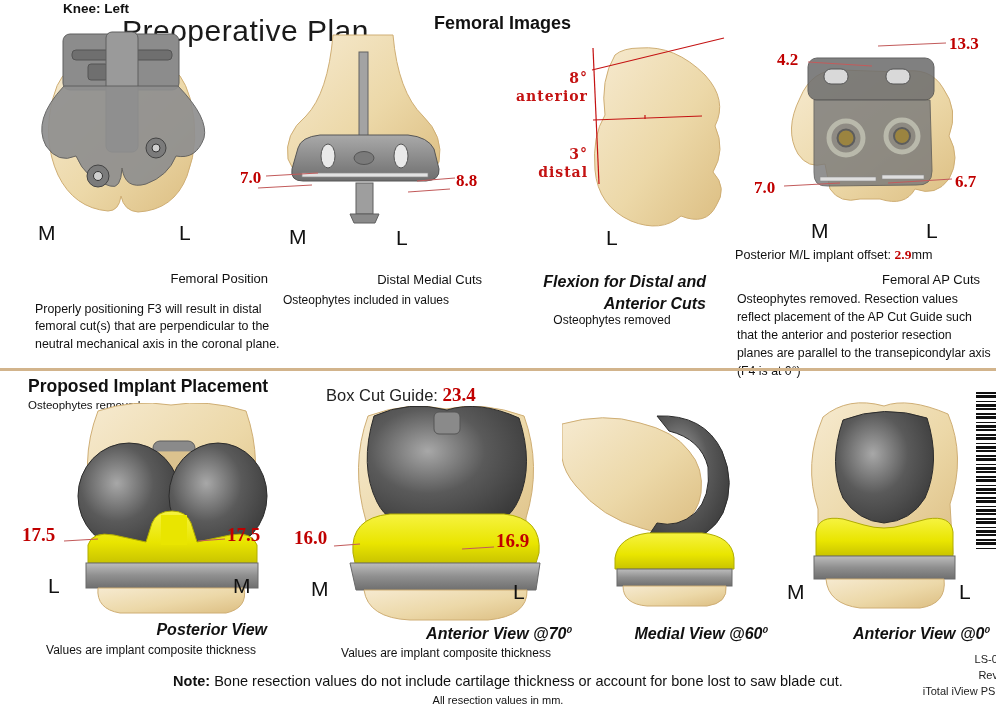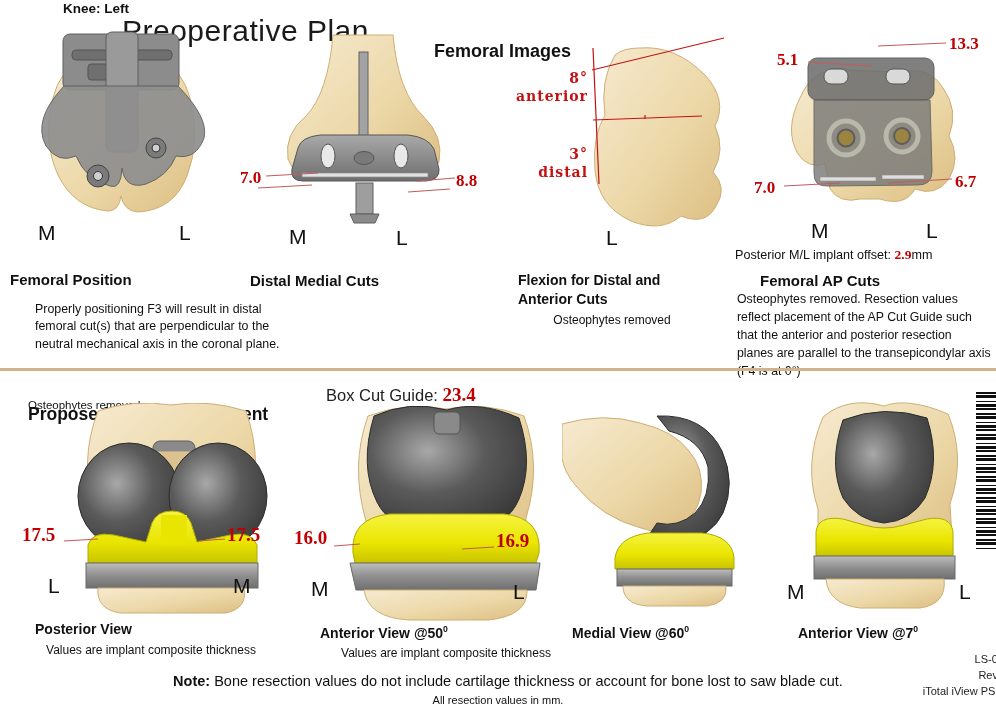--- a/index.html
+++ b/index.html
@@ -5,24 +5,24 @@
   * { margin:0; padding:0; box-sizing:border-box; }
   html,body { background:#fff; }
   #page {
     position:relative; width:996px; height:723px;
     background:#fff; overflow:hidden;
     font-family:"Liberation Sans", sans-serif; color:#111;
   }
   .abs { position:absolute; }
   .knee { font-size:13.5px; font-weight:600; }
   .title { font-size:30px; font-weight:400; color:#1a1a1a; letter-spacing:.5px; }
-  .sectionhead { font-size:18px; font-weight:700;margin-top:28px; }
+  .sectionhead { font-size:18px; font-weight:700; }
   .ml { font-size:21px; font-weight:400; color:#111; }
-  .cap { font-size:15px; font-weight:700; text-align:left; }
-  .cap15 { font-size:14px; font-weight:700; text-align:left; }
+  .cap { font-size:13px; font-weight:400; text-align:right; }
+  .cap15 { font-size:16px; font-weight:700; text-align:right;font-style:italic; }
   .subcap { font-size:12px; text-align:center; }
   .desc { font-size:12.4px; line-height:1.4; }
   .redval { font-family:"Liberation Serif", serif; font-weight:700; font-size:17px; color:#c00000; }
   .redval-lg { font-family:"Liberation Serif", serif; font-weight:700; font-size:19px; color:#c00000; }
   .redann { font-family:"DejaVu Serif", serif; font-weight:700; font-size:14px; color:#c41212; letter-spacing:1px; text-align:right; line-height:1.25; }
   .divider { height:3px; background:#d2b48c; width:100%; }
   .boxcut-label { font-size:16.5px; color:#222; }
   .offset { font-size:12.6px; }
   .note { font-size:14.5px; text-align:center; width:100%; }
   .note2 { font-size:11px; text-align:center; width:100%; }
@@ -104,20 +104,21 @@
     <ellipse cx="106" cy="128" rx="10" ry="6.5" fill="#7a7a7a" stroke="#555"></ellipse>
     <rect x="44" y="143" width="126" height="4" fill="#e2e2e2" stroke="#8a8a8a" stroke-width=".7"></rect>
     <rect x="98" y="153" width="17" height="31" fill="#9e9e9e" stroke="#5f5f5f"></rect>
     <path d="M92,184 L121,184 L117,193 L96,193 Z" fill="#8a8a8a" stroke="#5f5f5f"></path>
   </svg>
   <div class="abs redval" style="left:240px; top:168px;">7.0</div>
   <div class="abs redval" style="left:456px; top:171px;">8.8</div>
   <div class="abs ml" style="left:289px; top:225px;">M</div>
   <div class="abs ml" style="left:396px; top:226px;">L</div>
   <div class="abs cap" style="left:250px; top:272px; width:232px;">Distal Medial Cuts</div>
+  <div class="abs subcap" style="left:250px; top:293px; width:232px;">Osteophytes included in values</div>
 
   <svg class="abs" style="left:555px; top:40px;" width="172" height="220" viewBox="0 0 172 220">
     <path d="M60,15 Q45,40 50,75 Q37,96 40,130 Q43,166 76,181 Q106,193 126,176 Q151,186 161,166 Q173,148 158,132 Q171,110 160,86 Q173,60 150,35 Q120,5 85,8 Q68,8 60,15 Z" fill="url(#boneG)" stroke="#cfae74"></path>
   </svg>
   <div class="abs redann" style="left:500px; top:70px; width:88px;">
     <div><span>8°</span></div>
     <div><span>anterior</span></div>
   </div>
   <div class="abs redann" style="left:508px; top:146px; width:80px;">
     <div><span>3°</span></div>
@@ -133,21 +134,21 @@
     <rect x="44" y="31" width="24" height="15" rx="7" fill="#d9d9d9" stroke="#555"></rect>
     <rect x="106" y="31" width="24" height="15" rx="7" fill="#d9d9d9" stroke="#555"></rect>
     <path d="M34,62 L150,62 L152,133 Q152,148 136,147 L48,148 Q33,149 34,134 Z" fill="#7a7a7a" opacity=".82" stroke="#565656"></path>
     <circle cx="66" cy="100" r="17" fill="none" stroke="#b9b9ab" stroke-width="5"></circle>
     <circle cx="66" cy="100" r="8.5" fill="#9b8440" stroke="#5d5d5d" stroke-width="2"></circle>
     <circle cx="122" cy="98" r="16" fill="none" stroke="#b9b9ab" stroke-width="5"></circle>
     <circle cx="122" cy="98" r="8" fill="#9b8440" stroke="#5d5d5d" stroke-width="2"></circle>
     <rect x="40" y="139" width="56" height="4" fill="#dedede" stroke="#8a8a8a" stroke-width=".6"></rect>
     <rect x="102" y="137" width="42" height="4" fill="#dedede" stroke="#8a8a8a" stroke-width=".6"></rect>
   </svg>
-  <div class="abs redval" style="left:777px; top:50px;">5.1</div>
+  <div class="abs redval" style="left:777px; top:50px;">4.2</div>
   <div class="abs redval" style="left:949px; top:34px;">13.3</div>
   <div class="abs redval" style="left:754px; top:178px;">7.0</div>
   <div class="abs redval" style="left:955px; top:172px;">6.7</div>
   <div class="abs ml" style="left:811px; top:219px;">M</div>
   <div class="abs ml" style="left:926px; top:219px;">L</div>
   <div class="abs offset" style="left:735px; top:247px;">
     <span>Posterior M/L implant offset:</span>
     <span style="font-family:'Liberation Serif',serif; font-weight:700; color:#c00000; font-size:13.5px;">2.9</span><span>mm</span>
   </div>
   <div class="abs cap" style="left:760px; top:272px; width:220px;">Femoral AP Cuts</div>
@@ -185,42 +186,42 @@
     <path d="M46,10 Q31,60 49,96 Q61,120 86,118 L151,118 Q179,121 191,93 Q206,58 191,12 Q151,-6 119,4 Q81,-6 46,10 Z" fill="url(#darkG)" stroke="#2c2c2c"></path>
     <rect x="106" y="6" width="26" height="22" rx="5" fill="#8a8a8a" stroke="#555"></rect>
     <path d="M25,147 Q22,112 62,108 L176,108 Q214,112 211,147 L208,157 L27,157 Z" fill="url(#yellowG)" stroke="#b0ac00"></path>
     <path d="M22,157 L212,157 L208,184 L28,184 Z" fill="url(#grayBandG)" stroke="#6a6a6a"></path>
     <path d="M36,184 Q40,212 82,214 L160,214 Q200,210 199,184 Z" fill="url(#boneG)" stroke="#cfae74"></path>
   </svg>
   <div class="abs redval-lg" style="left:294px; top:527px;">16.0</div>
   <div class="abs redval-lg" style="left:496px; top:530px;">16.9</div>
   <div class="abs ml" style="left:311px; top:577px;">M</div>
   <div class="abs ml" style="left:513px; top:580px;">L</div>
-  <div class="abs cap15" style="left:320px; top:624px; width:252px;"><span>Anterior View @50</span><sup>0</sup></div>
+  <div class="abs cap15" style="left:320px; top:624px; width:252px;"><span>Anterior View @70</span><sup>0</sup></div>
   <div class="abs subcap" style="left:320px; top:646px; width:252px;">Values are implant composite thickness</div>
 
   <svg class="abs" style="left:562px; top:406px;" width="216" height="202" viewBox="0 0 216 202">
     <path d="M0,52 L0,18 Q42,6 78,17 Q112,25 127,45 Q142,62 139,87 Q136,108 119,119 Q99,130 79,122 Q40,112 14,80 Q2,66 0,52 Z" fill="url(#boneG)" stroke="#cfae74"></path>
     <path d="M95,10 Q142,8 160,45 Q174,77 161,107 Q150,130 119,137 Q99,141 87,129 L95,117 Q116,122 133,107 Q149,91 146,61 Q139,33 107,25 Z" fill="url(#darkG)" stroke="#2c2c2c"></path>
     <path d="M53,152 Q56,131 86,127 L140,127 Q170,130 172,152 L172,163 L53,163 Z" fill="url(#yellowG)" stroke="#b0ac00"></path>
     <rect x="55" y="163" width="115" height="17" fill="url(#grayBandG)" stroke="#6a6a6a"></rect>
     <path d="M61,180 Q61,198 85,200 L145,200 Q166,197 164,180 Z" fill="url(#boneG)" stroke="#cfae74"></path>
   </svg>
   <div class="abs cap15" style="left:572px; top:624px; width:196px;"><span>Medial View @60</span><sup>0</sup></div>
 
   <svg class="abs" style="left:788px; top:402px;" width="192" height="218" viewBox="0 0 192 218">
     <path d="M35,15 Q15,62 30,107 L30,152 L165,152 L162,102 Q178,55 160,12 Q120,-5 96,4 Q60,-6 35,15 Z" fill="url(#boneG)" stroke="#cfae74"></path>
     <path d="M55,18 Q40,62 55,96 Q70,119 96,121 Q123,119 137,96 Q153,60 139,16 Q96,2 55,18 Z" fill="url(#darkG)" stroke="#2c2c2c"></path>
     <path d="M28,130 Q30,113 55,117 L76,123 Q96,129 116,123 L139,117 Q163,113 165,130 L165,154 L28,154 Z" fill="url(#yellowG)" stroke="#b0ac00"></path>
     <rect x="26" y="154" width="141" height="23" fill="url(#grayBandG)" stroke="#6a6a6a"></rect>
     <path d="M38,177 Q40,202 72,206 L132,206 Q159,202 156,177 Z" fill="url(#boneG)" stroke="#cfae74"></path>
   </svg>
   <div class="abs ml" style="left:787px; top:580px;">M</div>
   <div class="abs ml" style="left:959px; top:580px;">L</div>
-  <div class="abs cap15" style="left:798px; top:624px; width:192px;"><span>Anterior View @7</span><sup>0</sup></div>
+  <div class="abs cap15" style="left:798px; top:624px; width:192px;"><span>Anterior View @0</span><sup>0</sup></div>
 
   <div class="abs barcode" style="left:976px; top:392px;"></div>
 
   <div class="abs docs" style="right:-14px; top:652px; width:160px;">
     <div>LS-036</div>
     <div>Rev. A</div>
     <div>iTotal iView PS v1</div>
   </div>
 
   <div class="abs note" style="left:0; top:673px;padding-left:20px;">

